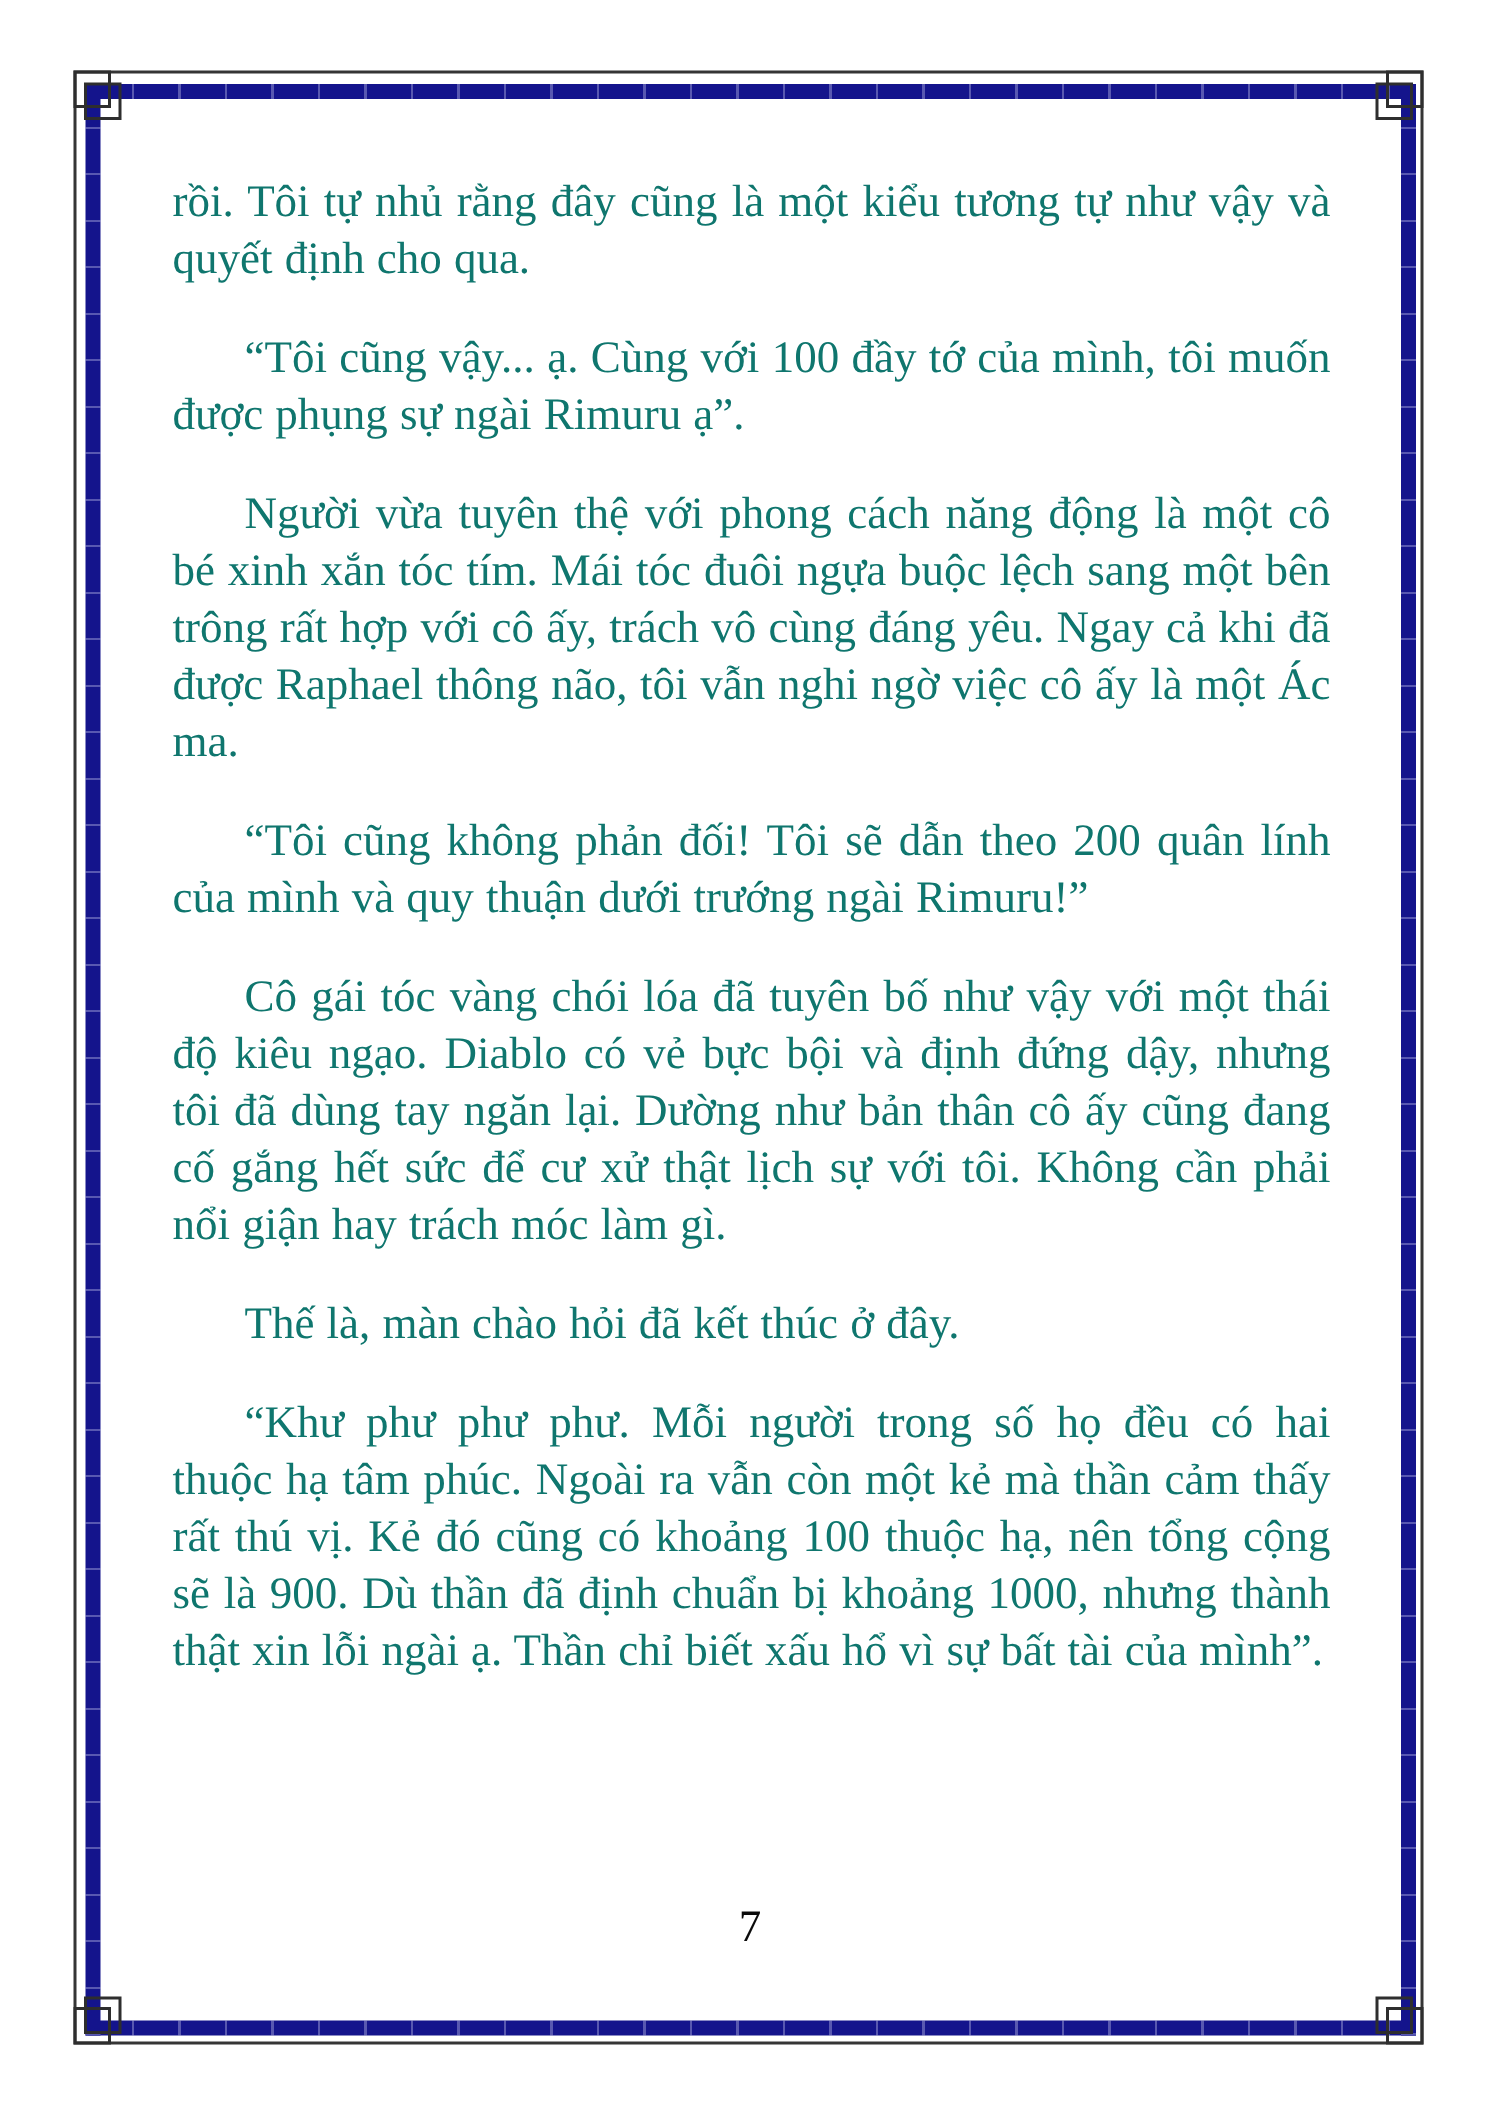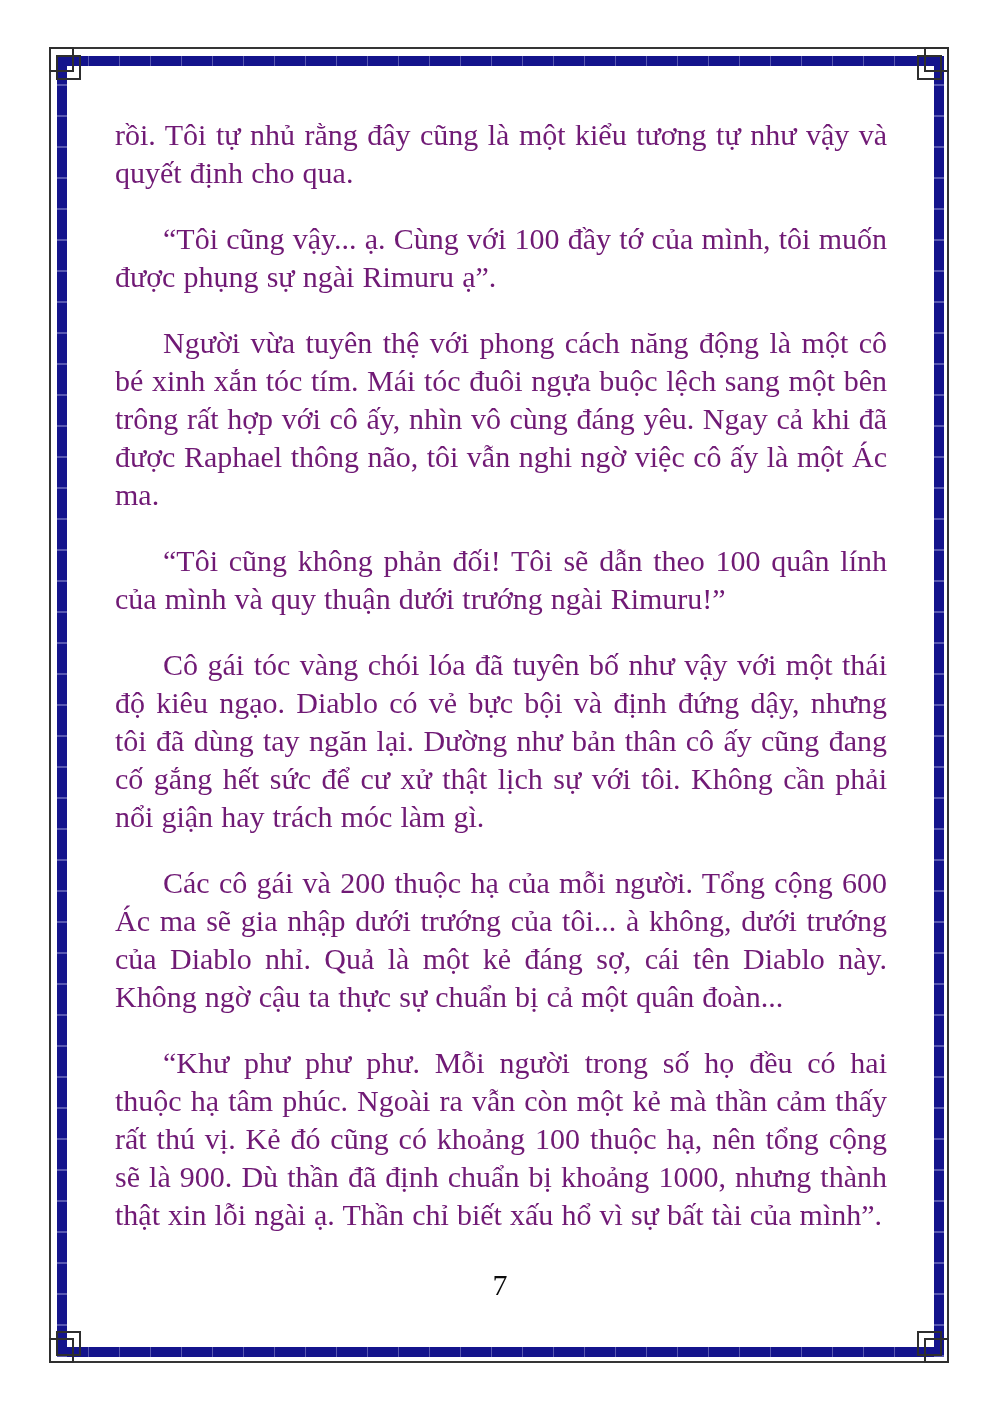--- a/index.html
+++ b/index.html
@@ -46,21 +46,21 @@
   .csq.bl-a{left:49px;bottom:51px;}  .csq.bl-b{left:56px;bottom:58px;}
   .csq.br-a{right:51px;bottom:51px;} .csq.br-b{right:58px;bottom:58px;}
   
   .content{
     position:absolute;
     left:115px; top:116px;
     width:772px;
     font-size:30px;
     line-height:38px;
     text-align:justify;
-    color:#701a75;
+    color:#0f766e;
   }
   .content p{
     margin:0 0 28px 0;
     text-indent:48px;
     word-spacing:0.02em;
   }
   .content p.no-indent{text-indent:0;}
   .page-number{
     position:absolute;
     left:0; right:0;
@@ -87,22 +87,22 @@
   <div class="csq tr-a"></div>
   <div class="csq tr-b"></div>
   <div class="csq bl-a"></div>
   <div class="csq bl-b"></div>
   <div class="csq br-a"></div>
   <div class="csq br-b"></div>
 
   <div class="content">
     <p class="no-indent">rồi. Tôi tự nhủ rằng đây cũng là một kiểu tương tự như vậy và quyết định cho qua.</p>
     <p>“Tôi cũng vậy... ạ. Cùng với 100 đầy tớ của mình, tôi muốn được phụng sự ngài Rimuru ạ”.</p>
-    <p>Người vừa tuyên thệ với phong cách năng động là một cô bé xinh xắn tóc tím. Mái tóc đuôi ngựa buộc lệch sang một bên trông rất hợp với cô ấy, nhìn vô cùng đáng yêu. Ngay cả khi đã được Raphael thông não, tôi vẫn nghi ngờ việc cô ấy là một Ác ma.</p>
-    <p>“Tôi cũng không phản đối! Tôi sẽ dẫn theo 100 quân lính của mình và quy thuận dưới trướng ngài Rimuru!”</p>
+    <p>Người vừa tuyên thệ với phong cách năng động là một cô bé xinh xắn tóc tím. Mái tóc đuôi ngựa buộc lệch sang một bên trông rất hợp với cô ấy, trách vô cùng đáng yêu. Ngay cả khi đã được Raphael thông não, tôi vẫn nghi ngờ việc cô ấy là một Ác ma.</p>
+    <p>“Tôi cũng không phản đối! Tôi sẽ dẫn theo 200 quân lính của mình và quy thuận dưới trướng ngài Rimuru!”</p>
     <p>Cô gái tóc vàng chói lóa đã tuyên bố như vậy với một thái độ kiêu ngạo. Diablo có vẻ bực bội và định đứng dậy, nhưng tôi đã dùng tay ngăn lại. Dường như bản thân cô ấy cũng đang cố gắng hết sức để cư xử thật lịch sự với tôi. Không cần phải nổi giận hay trách móc làm gì.</p>
-    <p>Các cô gái và 200 thuộc hạ của mỗi người. Tổng cộng 600 Ác ma sẽ gia nhập dưới trướng của tôi... à không, dưới trướng của Diablo nhỉ. Quả là một kẻ đáng sợ, cái tên Diablo này. Không ngờ cậu ta thực sự chuẩn bị cả một quân đoàn...</p>
+    <p>Thế là, màn chào hỏi đã kết thúc ở đây.</p>
     <p>“Khư phư phư phư. Mỗi người trong số họ đều có hai thuộc hạ tâm phúc. Ngoài ra vẫn còn một kẻ mà thần cảm thấy rất thú vị. Kẻ đó cũng có khoảng 100 thuộc hạ, nên tổng cộng sẽ là 900. Dù thần đã định chuẩn bị khoảng 1000, nhưng thành thật xin lỗi ngài ạ. Thần chỉ biết xấu hổ vì sự bất tài của mình”.</p>
   </div>
 
   <div class="page-number">7</div>
 
 </div>
 
 </body></html>

